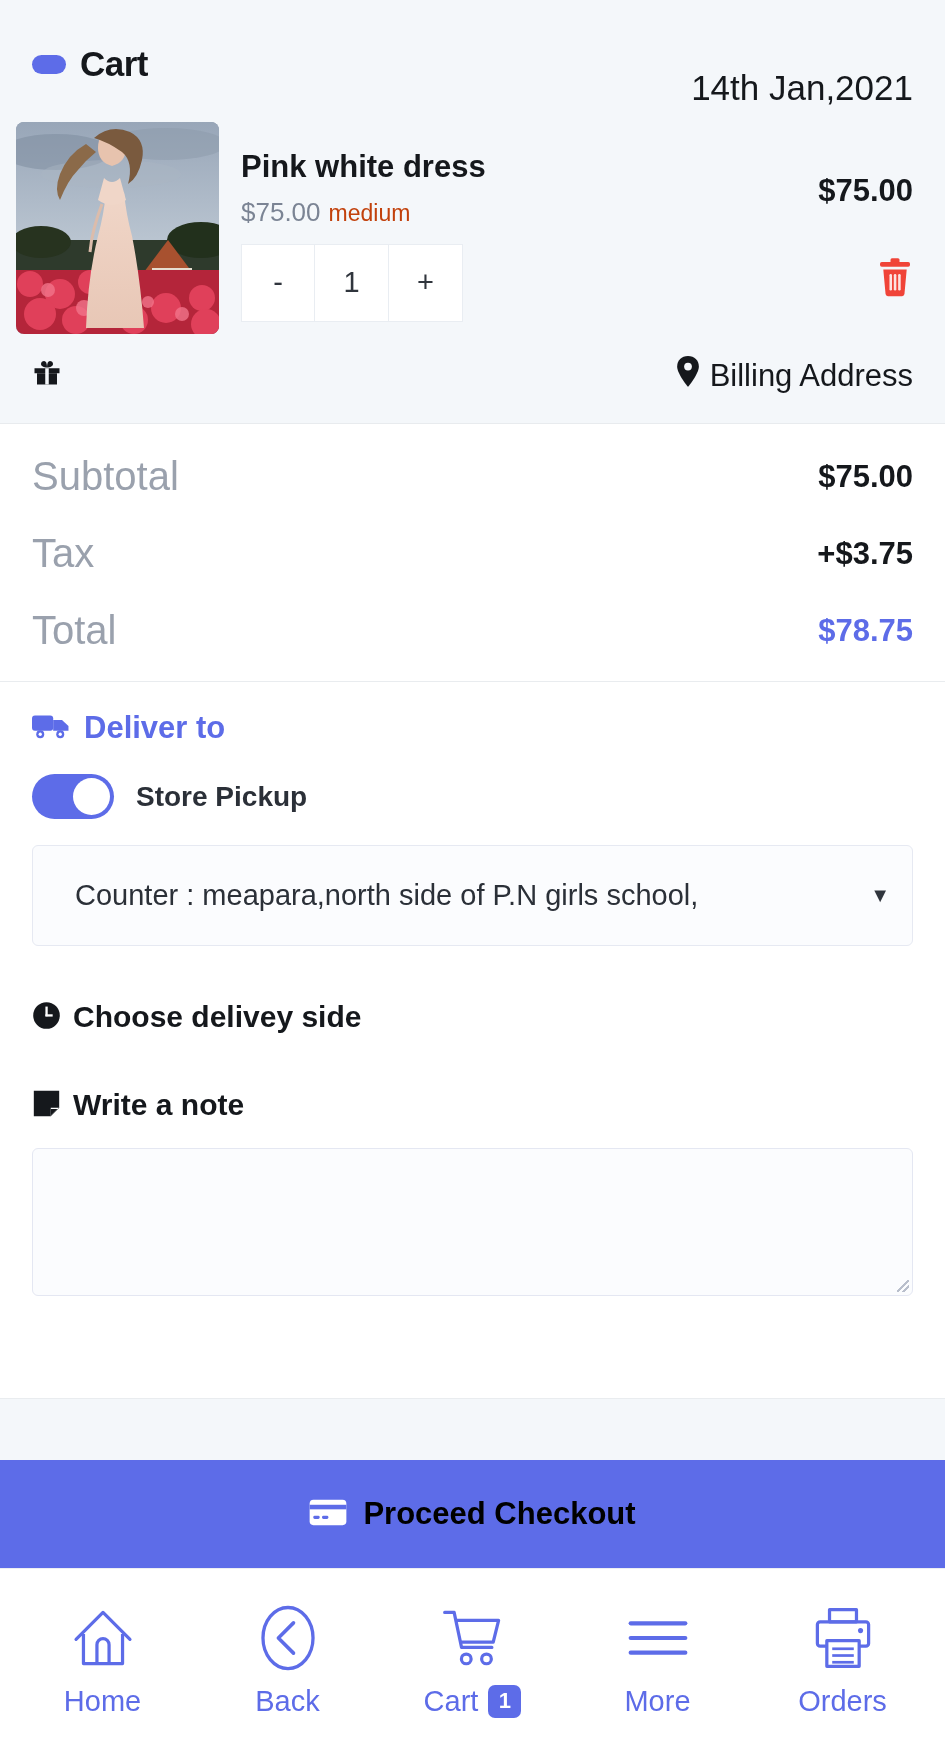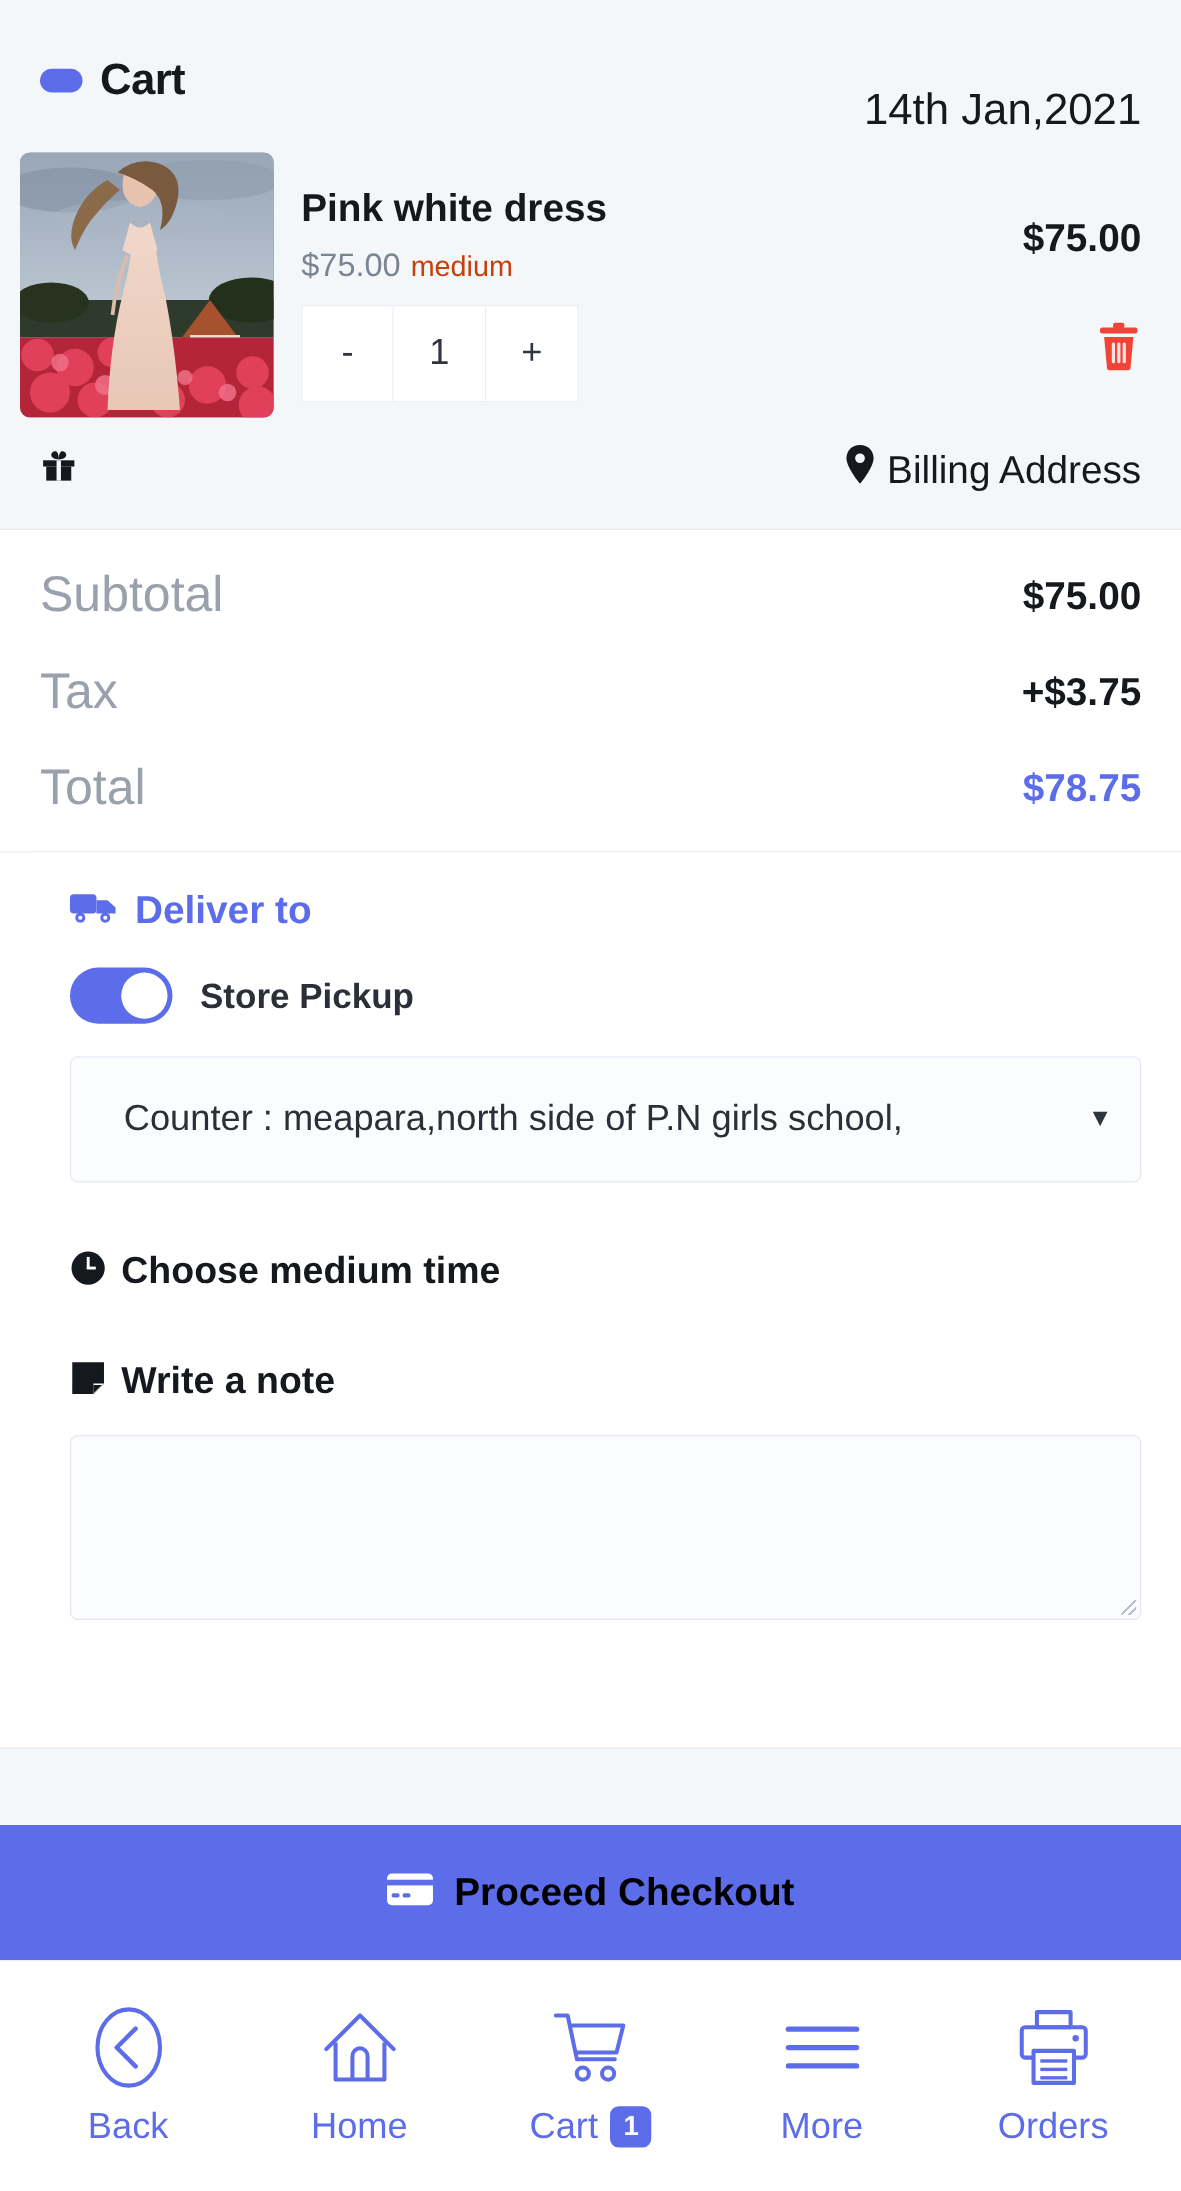--- a/index.html
+++ b/index.html
@@ -77,21 +77,21 @@
   .totals { background: #ffffff; padding: 14px 32px 12px 32px; border-bottom: 1px solid #e9ecef; }
   .total-row {
     display: flex; align-items: center; justify-content: space-between;
     padding: 16px 0;
   }
   .total-label { font-size: 40px; color: #9aa1ad; font-weight: 400; }
   .total-value { font-size: 31px; color: #15181c; font-weight: 700; }
   .total-value.accent { color: #5d6ce8; }
 
   
-  .delivery { background: #ffffff; padding: 28px 32px 10px 32px; flex: 1 1 auto; margin-left: 24px; }
+  .delivery { background: #ffffff; padding: 28px 32px 10px 32px; flex: 1 1 auto; }
   .deliver-head { display: flex; align-items: center; gap: 12px; }
   .deliver-head .lbl { font-size: 31px; font-weight: 700; color: #5d6ce8; }
 
   .pickup-row { display: flex; align-items: center; gap: 22px; margin-top: 28px; }
   .switch {
     width: 82px; height: 45px; border-radius: 23px; background: #5d6ce8;
     position: relative; flex: none;
   }
   .switch .knob {
     position: absolute; top: 4px; right: 4px;
@@ -317,21 +317,21 @@
     </div>
 
     <div class="sec-head">
       <span>
         <svg viewBox="0 0 24 24" width="29" height="29" aria-hidden="true">
           <circle cx="12" cy="12" r="11" fill="#15181c"></circle>
           <rect x="11.1" y="4.6" width="1.9" height="8" fill="#ffffff"></rect>
           <rect x="11.1" y="11" width="6" height="1.9" fill="#ffffff"></rect>
         </svg>
       </span>
-      <span class="lbl">Choose medium time</span>
+      <span class="lbl">Choose delivey side</span>
     </div>
 
     <div class="sec-head">
       <span>
         <svg viewBox="0 0 24 24" width="29" height="29" aria-hidden="true">
           <path d="M1.5 1.5 h21 v14 l-7 7 h-14 z" fill="#15181c"></path>
           <path d="M22.5 15.5 h-7 v7 z" fill="#15181c"></path>
           <path d="M15.5 15.5 h7 l-7 7 z" fill="#ffffff"></path>
           <path d="M15.5 16.6 h5.6 l-5.6 5.6 z" fill="#15181c"></path>
         </svg>
@@ -355,37 +355,37 @@
         <rect x="10.3" y="13" width="5" height="2.6" rx="1.1" fill="#5d6ce8"></rect>
       </svg>
     </span>
     <span class="label">Proceed Checkout</span>
   </div>
 
   <div class="bottom-nav">
 
     <div class="nav-item">
       <span class="nav-icon">
-        <svg viewBox="0 0 40 48" width="58" height="66" aria-hidden="true">
-          <ellipse cx="20" cy="24" rx="18.2" ry="22.2" fill="none" stroke="#5d6ce8" stroke-width="2.4"></ellipse>
-          <path d="M24 13 L13 24 L24 35" fill="none" stroke="#5d6ce8" stroke-width="2.6" stroke-linecap="round" stroke-linejoin="round"></path>
-        </svg>
-      </span>
-      <span class="nav-label">Back</span>
-    </div>
-
-    <div class="nav-item">
-      <span class="nav-icon">
         <svg viewBox="0 0 46 46" width="62" height="62" aria-hidden="true">
           <path d="M3 24 L23 4 L43 24" fill="none" stroke="#5d6ce8" stroke-width="2.4" stroke-linecap="round" stroke-linejoin="round"></path>
           <path d="M8.5 20 V42 H37.5 V20" fill="none" stroke="#5d6ce8" stroke-width="2.4" stroke-linejoin="round"></path>
           <path d="M18.5 42 V28 a4.5 4.5 0 0 1 9 0 V42" fill="none" stroke="#5d6ce8" stroke-width="2.4" stroke-linejoin="round"></path>
         </svg>
       </span>
       <span class="nav-label">Home</span>
+    </div>
+
+    <div class="nav-item">
+      <span class="nav-icon">
+        <svg viewBox="0 0 40 48" width="58" height="66" aria-hidden="true">
+          <ellipse cx="20" cy="24" rx="18.2" ry="22.2" fill="none" stroke="#5d6ce8" stroke-width="2.4"></ellipse>
+          <path d="M24 13 L13 24 L24 35" fill="none" stroke="#5d6ce8" stroke-width="2.6" stroke-linecap="round" stroke-linejoin="round"></path>
+        </svg>
+      </span>
+      <span class="nav-label">Back</span>
     </div>
 
     <div class="nav-item">
       <span class="nav-icon">
         <svg viewBox="0 0 46 46" width="62" height="62" aria-hidden="true">
           <path d="M2 4 H9 L14.5 30 H37" fill="none" stroke="#5d6ce8" stroke-width="2.4" stroke-linecap="round" stroke-linejoin="round"></path>
           <path d="M10.2 10 H42 L38 26 H13.8" fill="none" stroke="#5d6ce8" stroke-width="2.4" stroke-linejoin="round"></path>
           <circle cx="18" cy="38.5" r="3.6" fill="none" stroke="#5d6ce8" stroke-width="2.4"></circle>
           <circle cx="33" cy="38.5" r="3.6" fill="none" stroke="#5d6ce8" stroke-width="2.4"></circle>
         </svg>

